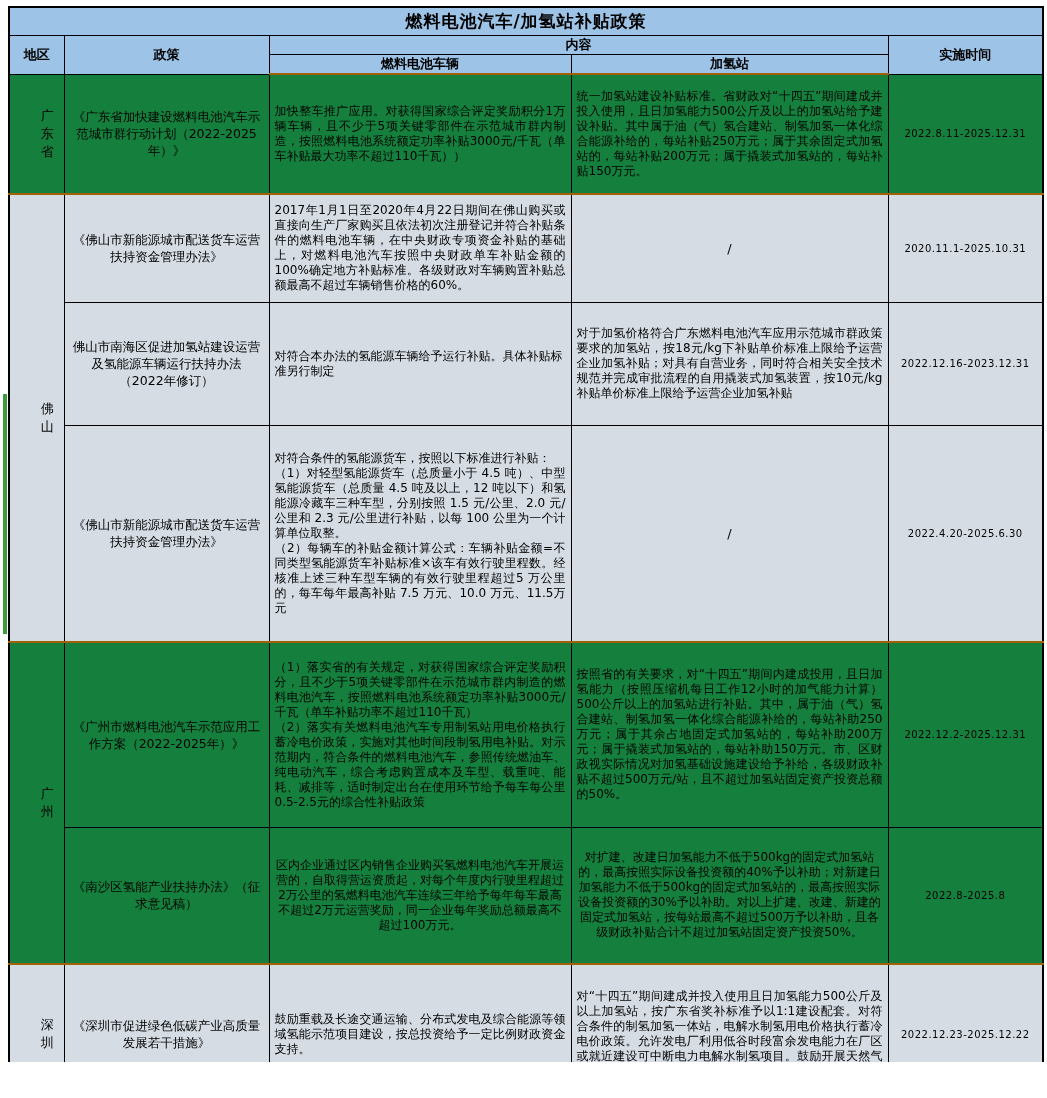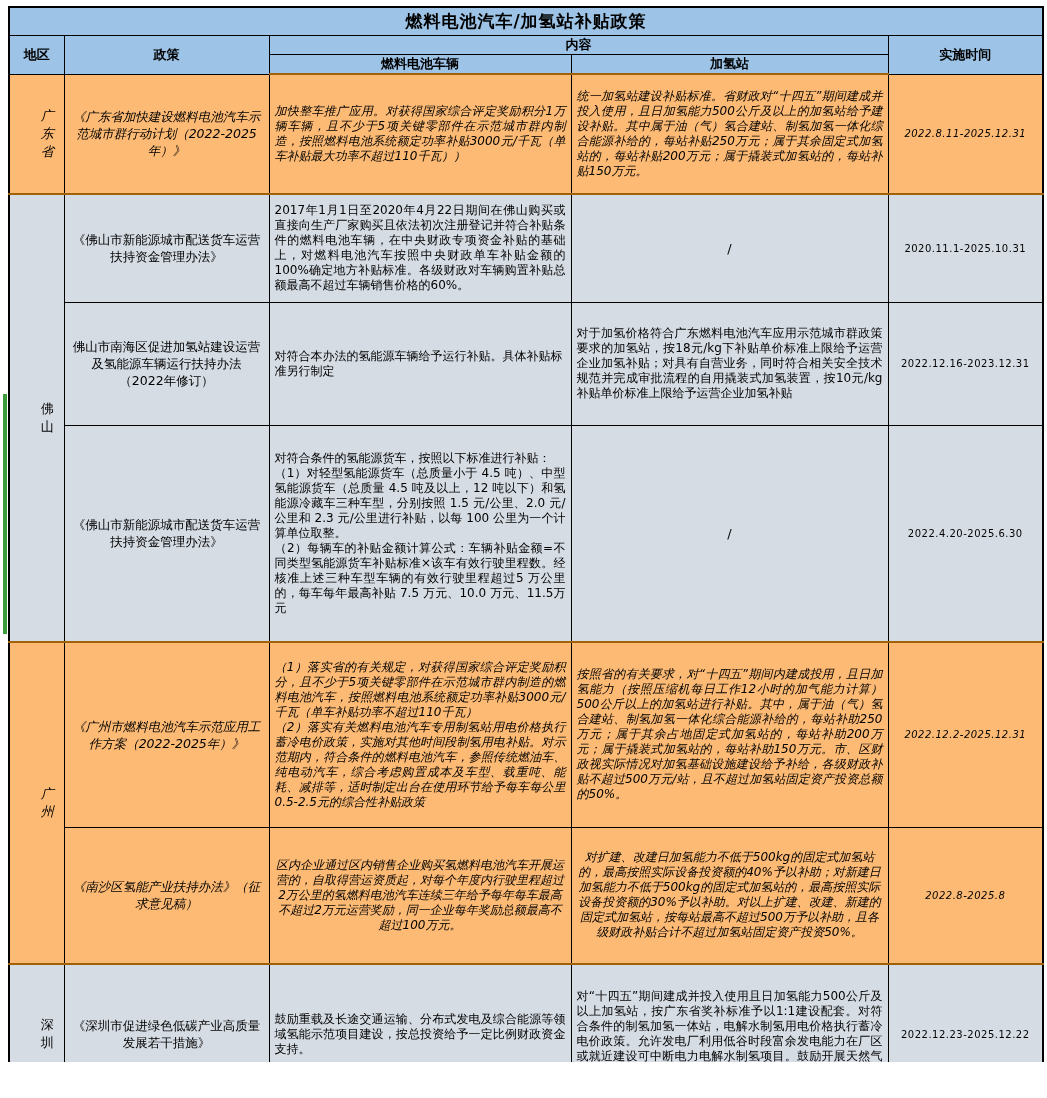--- a/index.html
+++ b/index.html
@@ -6,21 +6,21 @@
   body{width:1047px;height:1098px;position:relative;font-family:"DejaVu Sans",sans-serif;color:#000;}
   .sheet{position:absolute;left:0;top:0;width:1047px;height:1062px;background:#ffffff;overflow:hidden;}
   table.policy{position:absolute;left:8px;top:6px;width:1034px;border-collapse:collapse;table-layout:fixed;border:2px solid #000;}
   col.c-region{width:55px;}
   col.c-policy{width:205px;}
   col.c-fcv{width:302px;}
   col.c-station{width:317px;}
   col.c-time{width:155px;}
   th,td{border:1px solid #000;padding:2px 5px;vertical-align:middle;overflow:hidden;}
   .bg-head{background:#9DC3E6;}
-  .bg-blue{background:#fdba74;font-style:italic;}
+  .bg-blue{background:#15803d;}
   .bg-gray{background:#D6DCE4;}
   tr.r-title{height:24px;}
   tr.r-h1{height:15px;}
   tr.r-h2{height:16px;}
   tr.r1{height:120px;}
   tr.r2{height:108px;}
   tr.r3{height:123px;}
   tr.r4{height:217px;}
   tr.r5{height:185px;}
   tr.r6{height:137px;}

